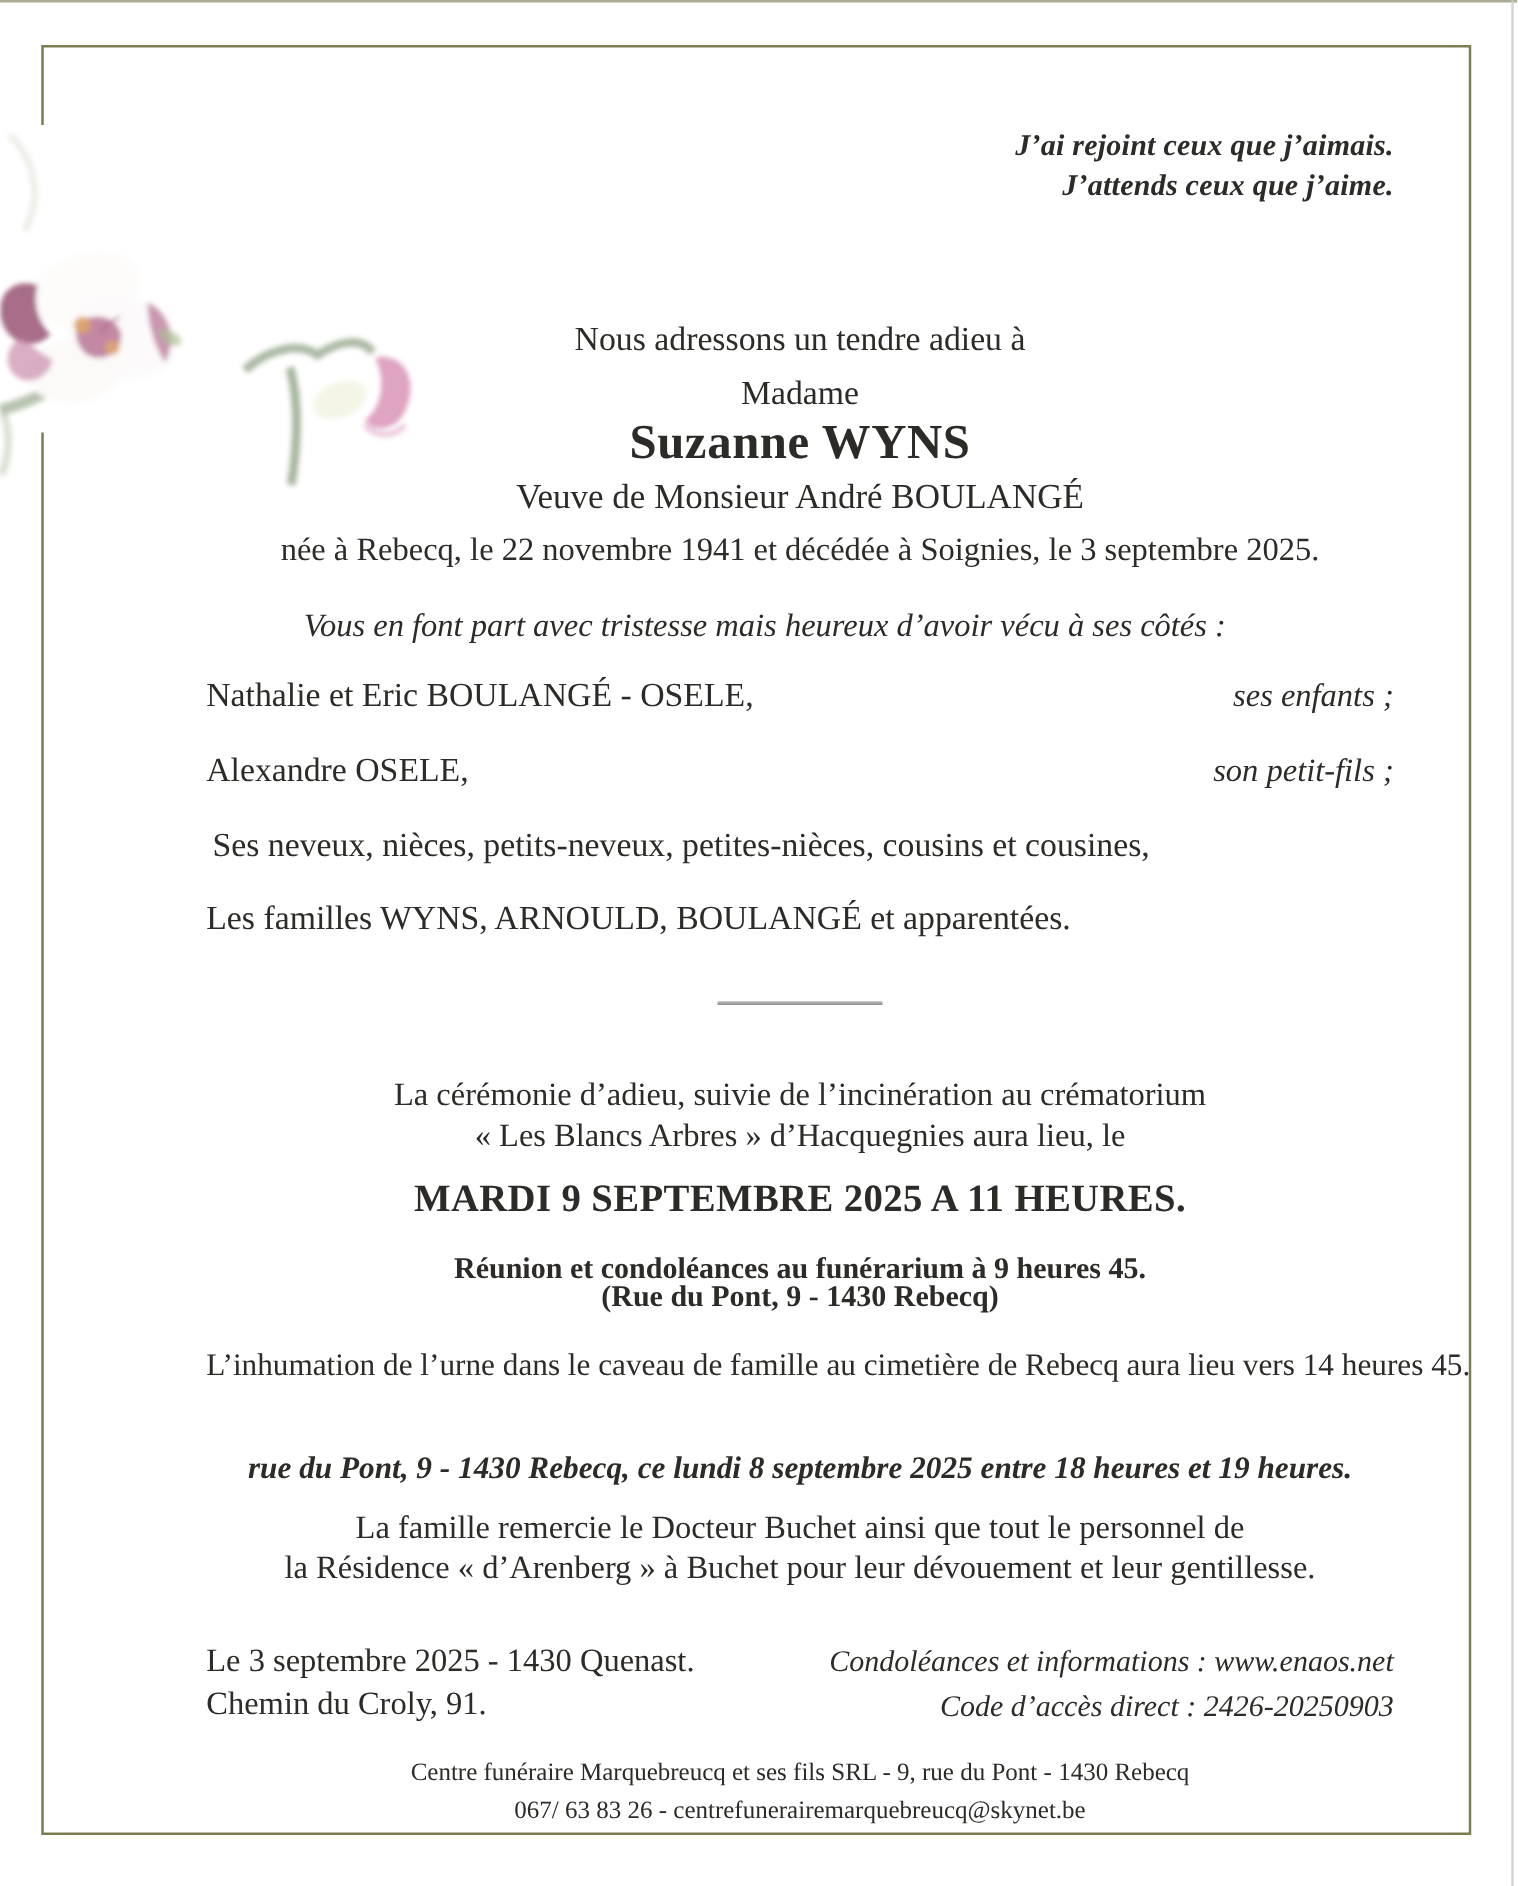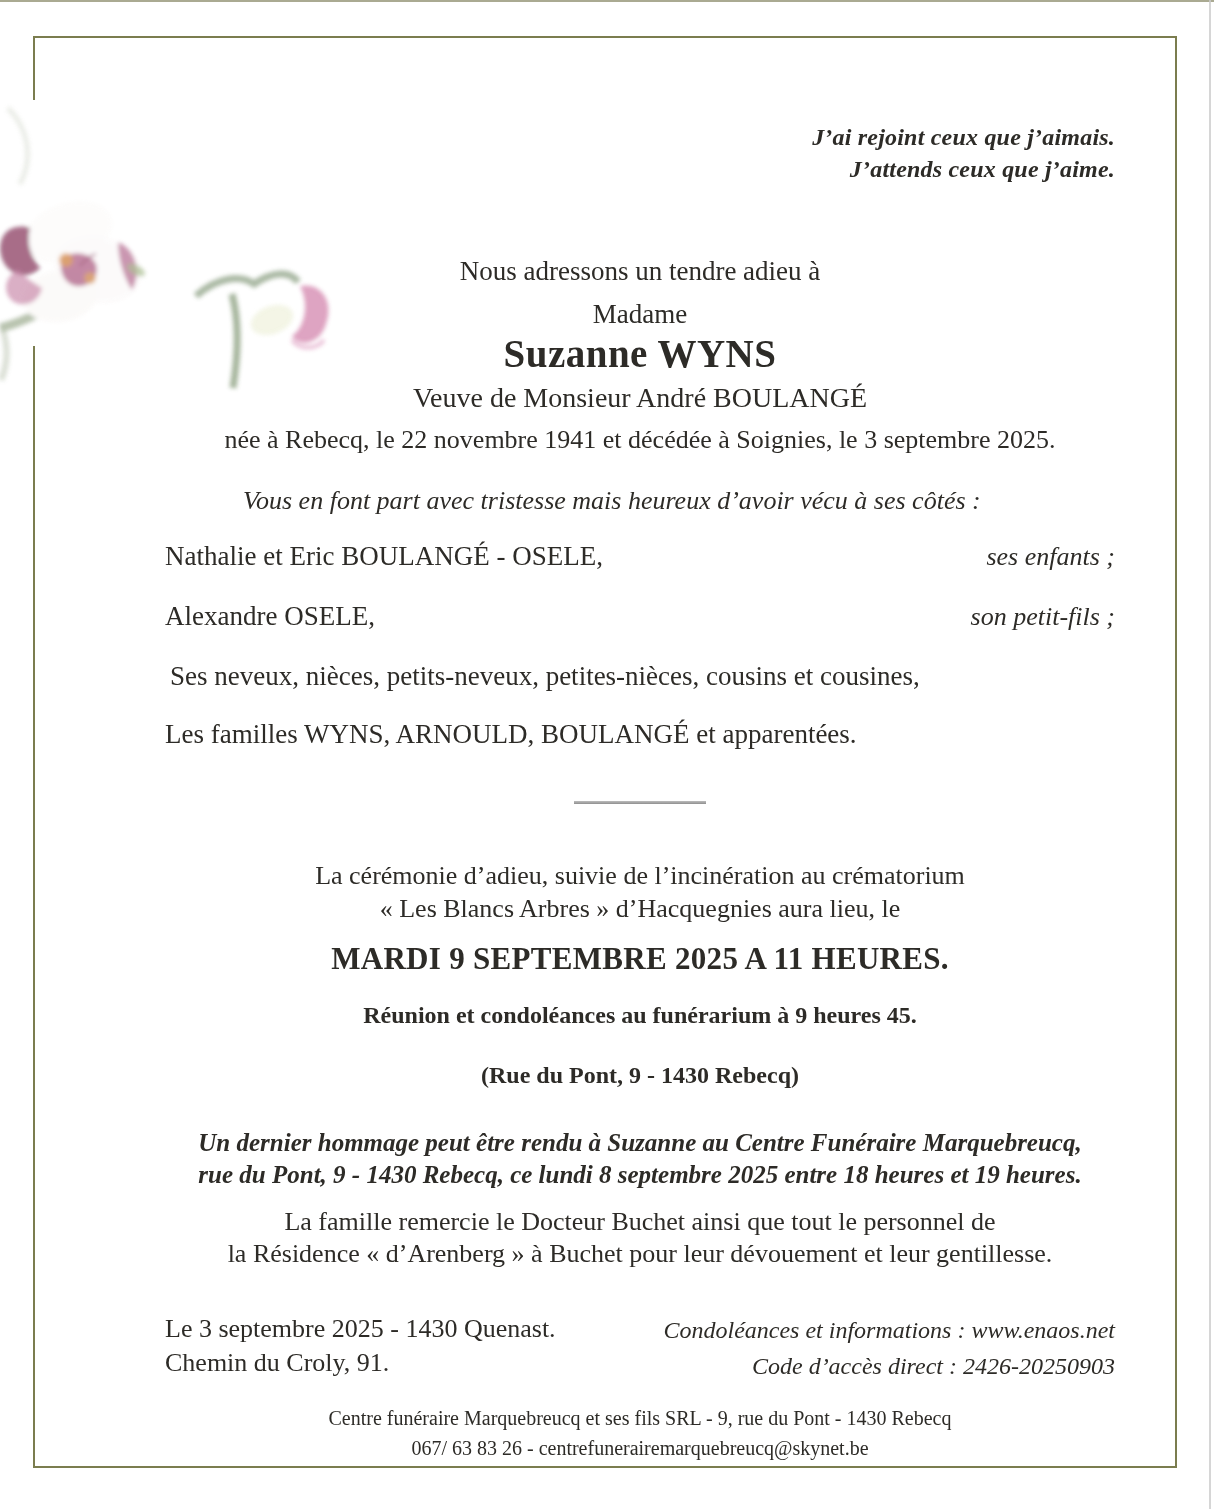--- a/index.html
+++ b/index.html
@@ -10,40 +10,40 @@
   
   .edge-top{position:absolute;top:0;left:0;width:100%;height:2px;background:#8e8e6e;opacity:.75;z-index:0;}
   .edge-right{position:absolute;top:0;right:3px;width:2px;height:100%;background:#cccccc;opacity:.8;z-index:0;}
   
   .frame{position:absolute;left:33px;top:36px;width:1140px;height:1428px;border:2px solid #7b7d4f;z-index:1;}
   
   .orchid{position:absolute;left:0;top:100px;z-index:2;}
   
   .col{position:absolute;left:165px;width:950px;z-index:3;}
   .center{text-align:center;white-space:nowrap;}
-  .quote{top:101px;text-align:right;font-weight:bold;font-style:italic;font-size:24px;line-height:1.35;letter-spacing:.2px;margin-top:20px;}
+  .quote{top:101px;text-align:right;font-weight:bold;font-style:italic;font-size:24px;line-height:1.35;letter-spacing:.2px;}
   .announcement{top:256px;font-size:27px;}
   .honorific{top:299px;font-size:27px;}
   .name{top:331px;font-size:39px;font-weight:bold;letter-spacing:.5px;}
   .widow{top:382px;font-size:28px;}
   .life{top:425px;font-size:26px;}
   .lead{top:486px;font-size:26px;font-style:italic;padding-left:78px;white-space:nowrap;}
   .fam-row{display:flex;justify-content:space-between;align-items:baseline;font-size:27px;}
   .row1{top:541px;}
   .row2{top:601px;}
   .fam-rel{font-style:italic;font-size:26px;}
   .fam3{top:661px;font-size:27px;padding-left:5px;white-space:nowrap;}
   .fam4{top:719px;font-size:27px;white-space:nowrap;}
   .divider{position:absolute;top:801px;left:574px;width:132px;height:3px;
     background:linear-gradient(#bdbdbd,#8f8f8f);z-index:3;}
   .cer1{top:861px;font-size:26px;}
   .cer2{top:894px;font-size:26px;}
   .bigdate{top:941px;font-size:31px;font-weight:bold;letter-spacing:.3px;font-family:Liberation Serif, serif;}
   .meet1{top:1002px;font-size:24px;font-weight:bold;}
-  .meet2{top:1062px;font-size:24px;font-weight:bold;}
+  .meet2{top:1025px;font-size:24px;font-weight:bold;}
   .burial{top:1079px;font-size:25px;}
   .trib1{top:1129px;font-size:25px;font-weight:bold;font-style:italic;}
   .trib2{top:1161px;font-size:25px;font-weight:bold;font-style:italic;}
   .thx1{top:1207px;font-size:26px;}
   .thx2{top:1239px;font-size:26px;}
   .sender{position:absolute;left:165px;top:1312px;font-size:26px;line-height:1.32;z-index:3;}
   .condol{position:absolute;right:99px;top:1313px;text-align:right;font-size:24px;line-height:1.48;
     font-weight:normal;font-style:italic;z-index:3;}
   .footer{top:1403px;font-size:20px;line-height:1.5;}
 </style>
@@ -122,22 +122,22 @@
   <div class="col fam3">Ses neveux, nièces, petits-neveux, petites-nièces, cousins et cousines,</div>
   <div class="col fam4">Les familles WYNS, ARNOULD, BOULANGÉ et apparentées.</div>
 
   <div class="divider"></div>
 
   <div class="col center cer1">La cérémonie d’adieu, suivie de l’incinération au crématorium</div>
   <div class="col center cer2">« Les Blancs Arbres » d’Hacquegnies aura lieu, le</div>
   <div class="col center bigdate">MARDI 9 SEPTEMBRE 2025 A 11 HEURES.</div>
   <div class="col center meet1">Réunion et condoléances au funérarium à 9 heures 45.</div>
   <div class="col center meet2">(Rue du Pont, 9 - 1430 Rebecq)</div>
+  <div class="col center burial">L’inhumation de l’urne dans le caveau de famille au cimetière de Rebecq aura lieu vers 14 heures 45.</div>
 
-  <div class="col center trib1">Un dernier hommage peut être rendu à Suzanne au Centre Funéraire Marquebreucq,</div>
   <div class="col center trib2">rue du Pont, 9 - 1430 Rebecq, ce lundi 8 septembre 2025 entre 18 heures et 19 heures.</div>
 
   <div class="col center thx1">La famille remercie le Docteur Buchet ainsi que tout le personnel de</div>
   <div class="col center thx2">la Résidence « d’Arenberg » à Buchet pour leur dévouement et leur gentillesse.</div>
 
   <div class="sender">
     <div>Le 3 septembre 2025 - 1430 Quenast.</div>
     <div>Chemin du Croly, 91.</div>
   </div>
   <div class="condol">

